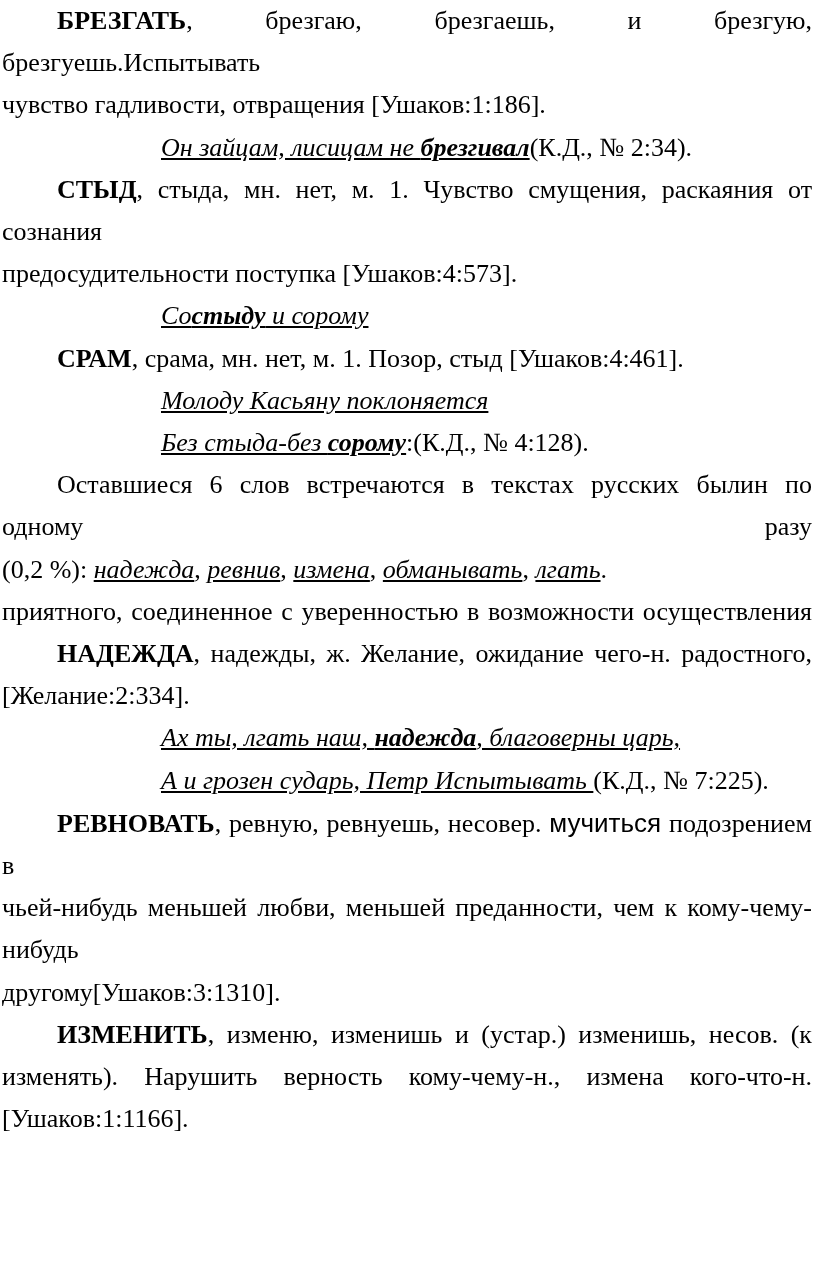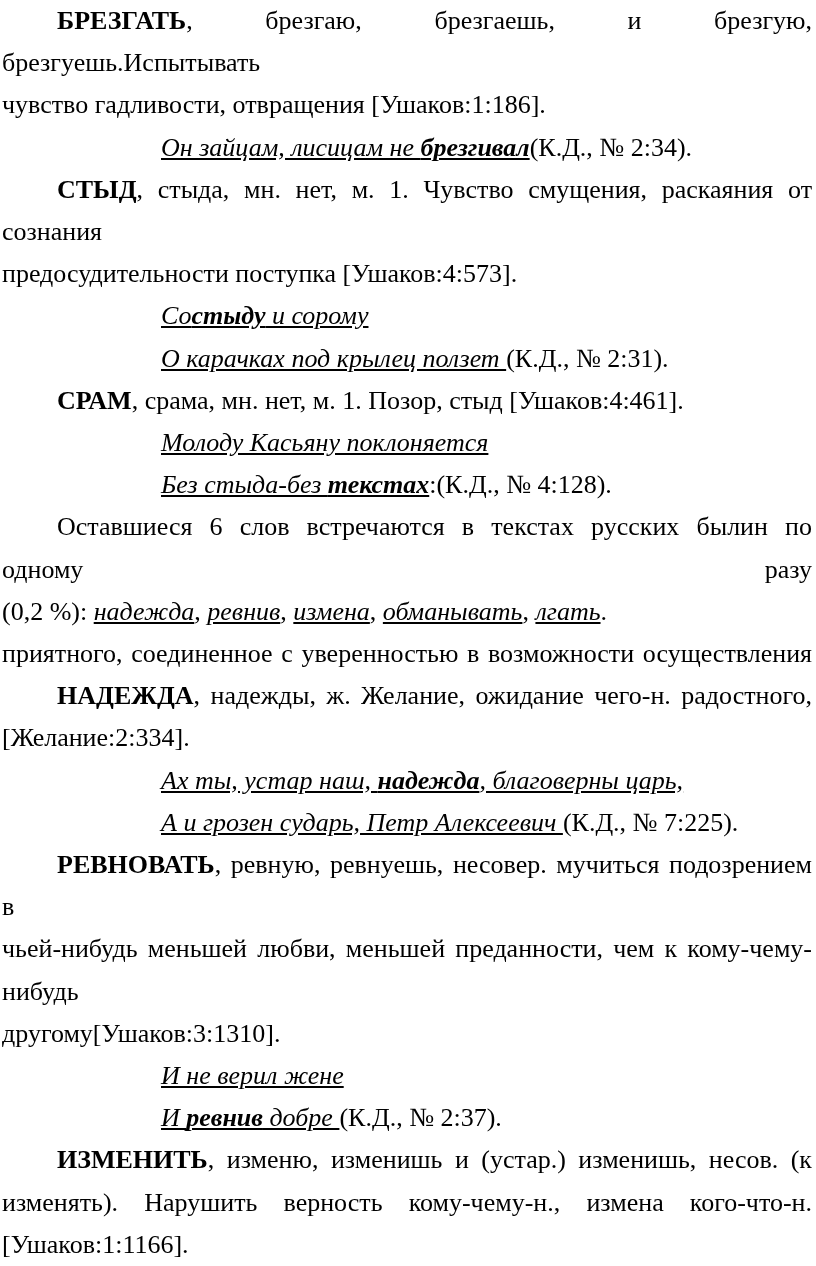--- a/index.html
+++ b/index.html
@@ -25,68 +25,63 @@
     white-space: normal;
   }
   .line.just {
     text-align: justify;
     text-align-last: justify;
   }
   .line.indent { text-indent: 55px; }
   .para.quote .line { margin-left: 159px; }
   .b { font-weight: bold; }
   .i { font-style: italic; text-decoration: underline; }
-  .sans { font-family: Liberation Serif, serif; }
+  .sans { font-family: Liberation Sans, sans-serif; }
 </style>
 </head>
 <body>
 
 <div class="page">
     <div class="para entry">
       <div class="line just indent"><span class="b">БРЕЗГАТЬ</span><span>, брезгаю, брезгаешь, и брезгую, брезгуешь.Испытывать</span></div>
       <div class="line"><span>чувство гадливости, отвращения [Ушаков:1:186].</span></div>
     </div>
     <div class="para quote">
       <div class="line"><span class="i">Он зайцам, лисицам не </span><span class="b i">брезгивал</span><span>(К.Д., № 2:34).</span></div>
     </div>
     <div class="para entry">
       <div class="line just indent"><span class="b">СТЫД</span><span>, стыда, мн. нет, м. 1. Чувство смущения, раскаяния от сознания</span></div>
       <div class="line"><span>предосудительности поступка [Ушаков:4:573].</span></div>
     </div>
     <div class="para quote">
       <div class="line"><span class="i">Со</span><span class="b i">стыду</span><span class="i"> и сорому</span></div>
-      <div class="line"><span class="i">О карачках под крылец ползет </span><span>(К.Д., № 2:31).</span></div>
     </div>
     <div class="para entry">
       <div class="line indent"><span class="b">СРАМ</span><span>, срама, мн. нет, м. 1. Позор, стыд [Ушаков:4:461].</span></div>
     </div>
     <div class="para quote">
       <div class="line"><span class="i">Молоду Касьяну поклоняется</span></div>
-      <div class="line"><span class="i">Без стыда-без </span><span class="b i">текстах</span><span>:(К.Д., № 4:128).</span></div>
+      <div class="line"><span class="i">Без стыда-без </span><span class="b i">сорому</span><span>:(К.Д., № 4:128).</span></div>
     </div>
     <div class="para entry">
       <div class="line just indent"><span>Оставшиеся 6 слов встречаются в текстах русских былин по одному разу</span></div>
       <div class="line"><span>(0,2 %): </span><span class="i">надежда</span><span>, </span><span class="i">ревнив</span><span>, </span><span class="i">измена</span><span>, </span><span class="i">обманывать</span><span>, </span><span class="i">лгать</span><span>.</span></div>
     </div>
     <div class="para entry">
       <div class="line just"><span>приятного, соединенное с уверенностью в возможности осуществления</span></div>
       <div class="line just indent"><span class="b">НАДЕЖДА</span><span>, надежды, ж. Желание, ожидание чего-н. радостного,</span></div>
       <div class="line"><span>[Желание:2:334].</span></div>
     </div>
     <div class="para quote">
-      <div class="line"><span class="i">Ах ты, устар наш, </span><span class="b i">надежда</span><span class="i">, благоверны царь,</span></div>
-      <div class="line"><span class="i">А и грозен сударь, Петр Алексеевич </span><span>(К.Д., № 7:225).</span></div>
+      <div class="line"><span class="i">Ах ты, лгать наш, </span><span class="b i">надежда</span><span class="i">, благоверны царь,</span></div>
+      <div class="line"><span class="i">А и грозен сударь, Петр Испытывать </span><span>(К.Д., № 7:225).</span></div>
     </div>
     <div class="para entry">
       <div class="line just indent"><span class="b">РЕВНОВАТЬ</span><span>, ревную, ревнуешь, несовер. </span><span class="sans">мучиться</span><span> подозрением в</span></div>
       <div class="line just"><span>чьей-нибудь меньшей любви, меньшей преданности, чем к кому-чему-нибудь</span></div>
       <div class="line"><span>другому[Ушаков:3:1310].</span></div>
-    </div>
-    <div class="para quote">
-      <div class="line"><span class="i">И не верил жене</span></div>
-      <div class="line"><span class="i">И </span><span class="b i">ревнив</span><span class="i"> добре </span><span>(К.Д., № 2:37).</span></div>
     </div>
     <div class="para entry">
       <div class="line just indent"><span class="b">ИЗМЕНИТЬ</span><span>, изменю, изменишь и (устар.) изменишь, несов. (к</span></div>
       <div class="line just"><span>изменять). Нарушить верность кому-чему-н., измена кого-что-н.</span></div>
       <div class="line"><span>[Ушаков:1:1166].</span></div>
     </div>
   </div>
 
 </body></html>

